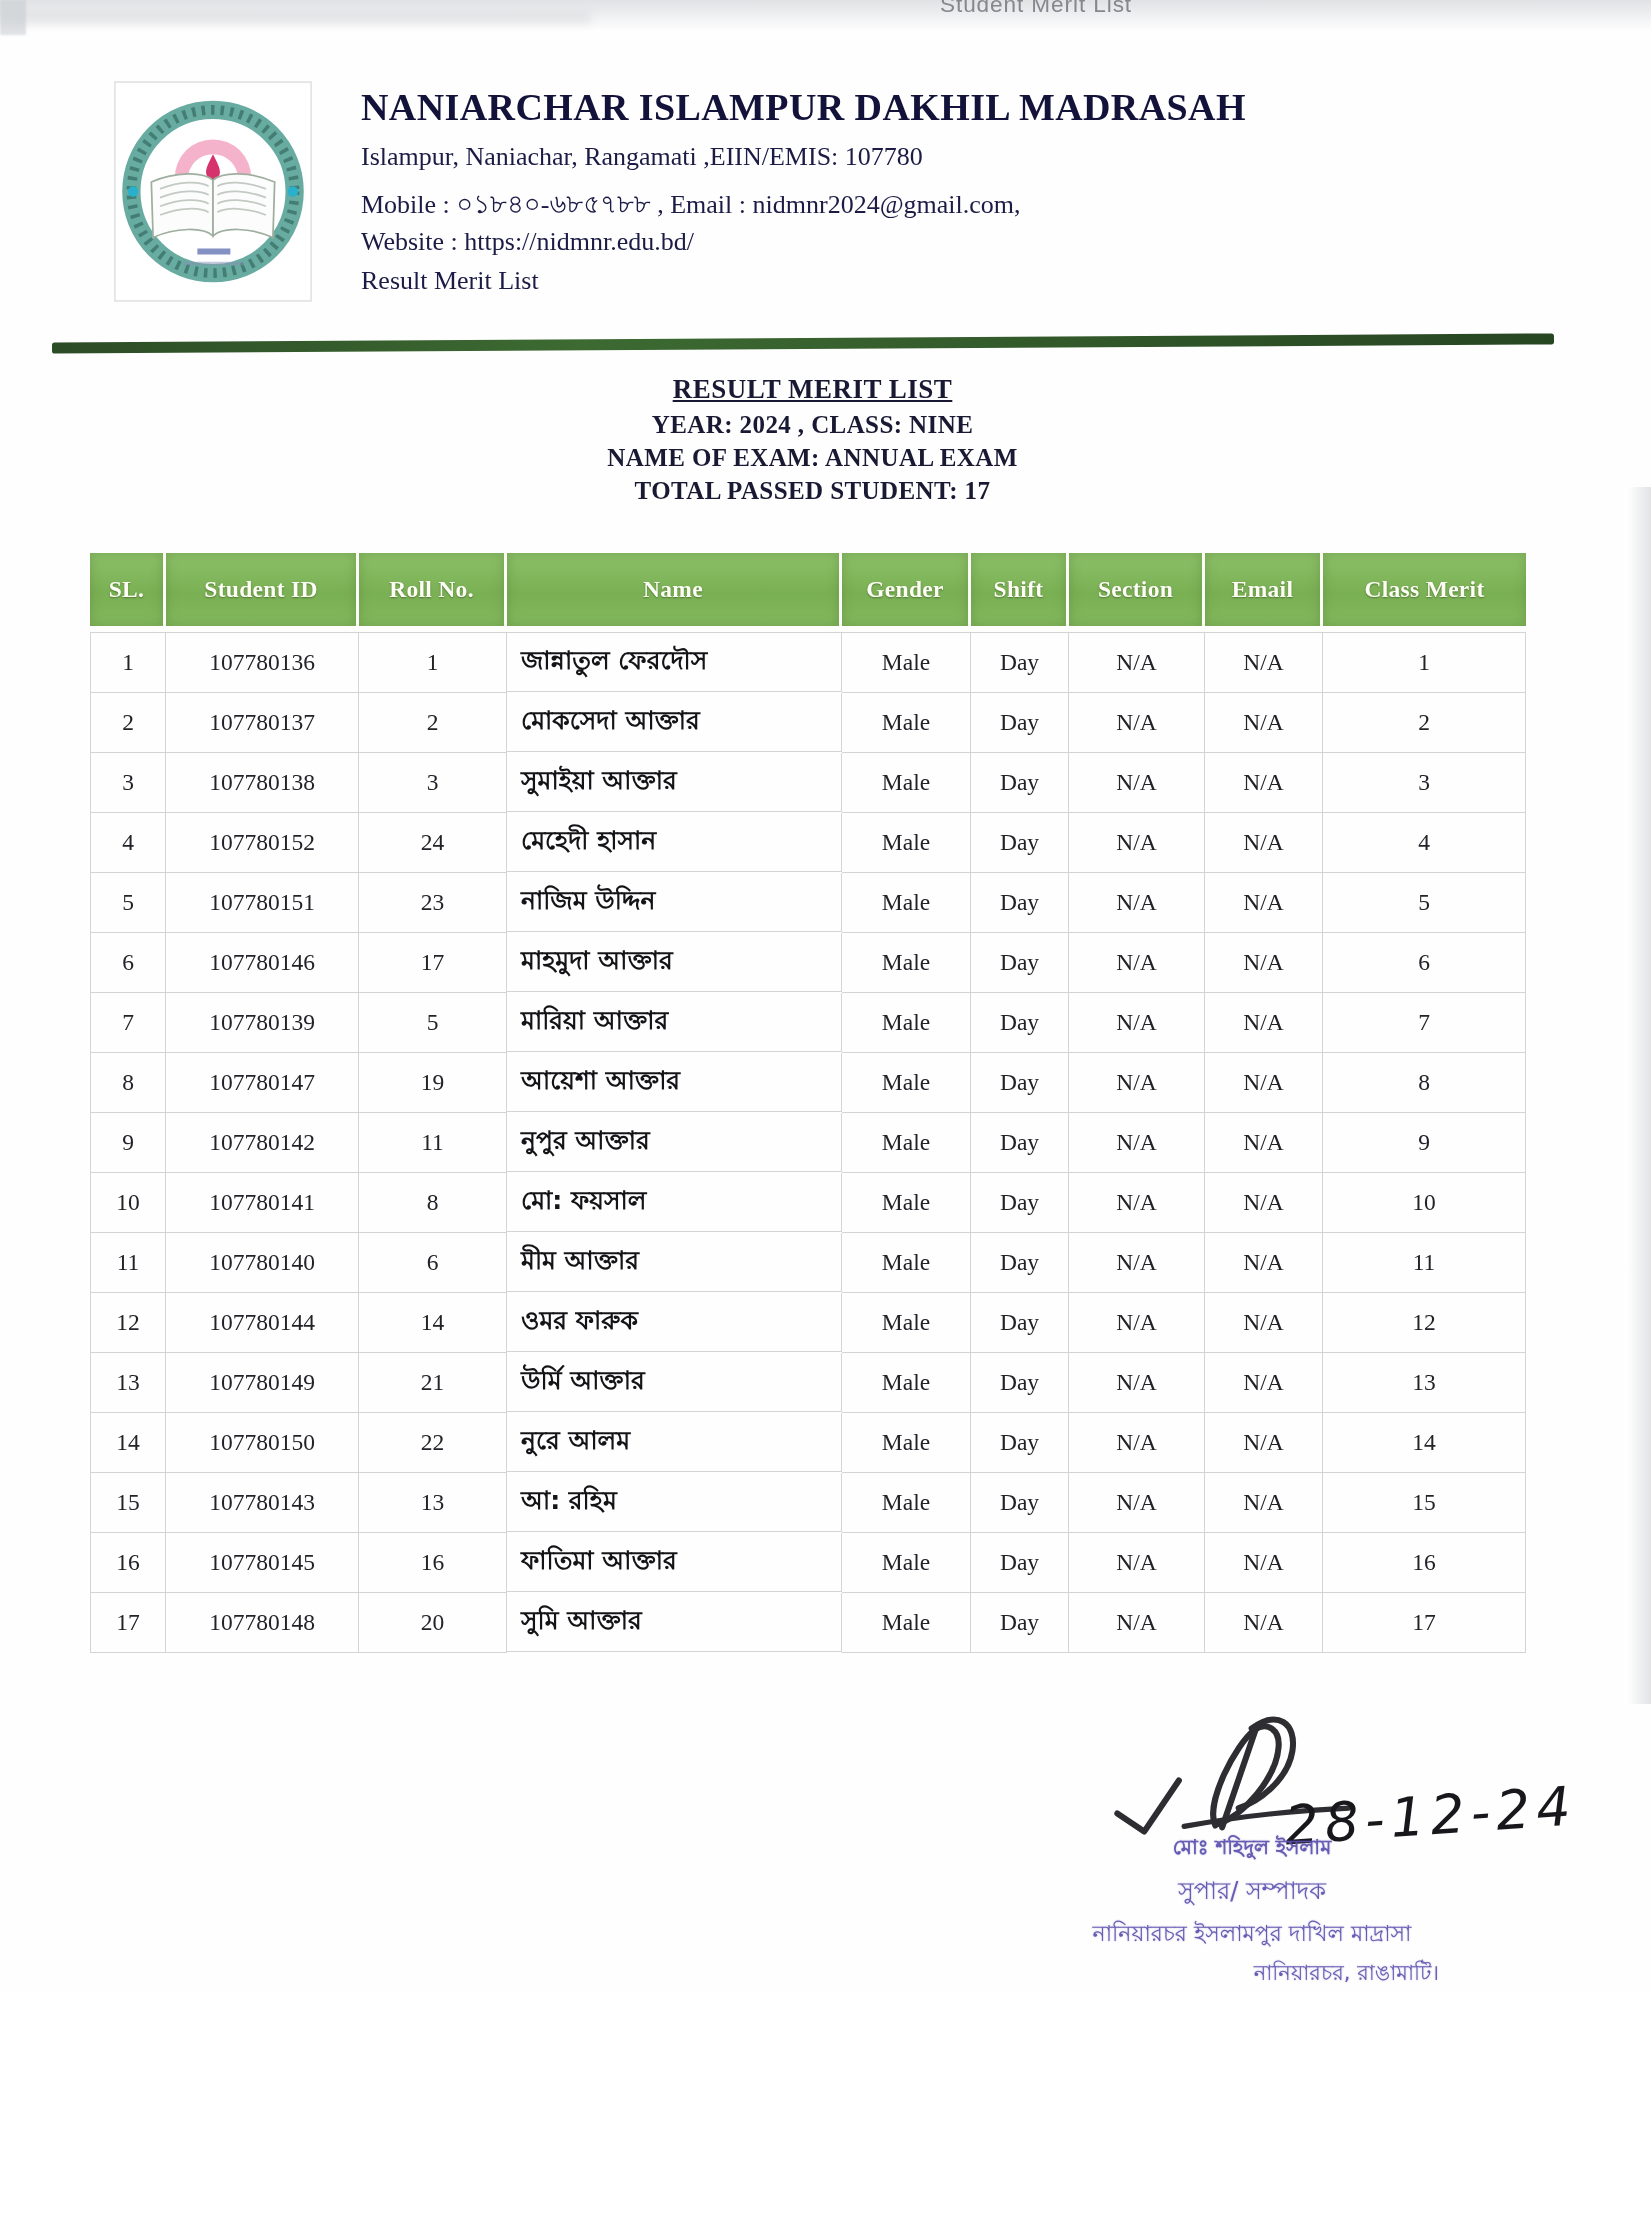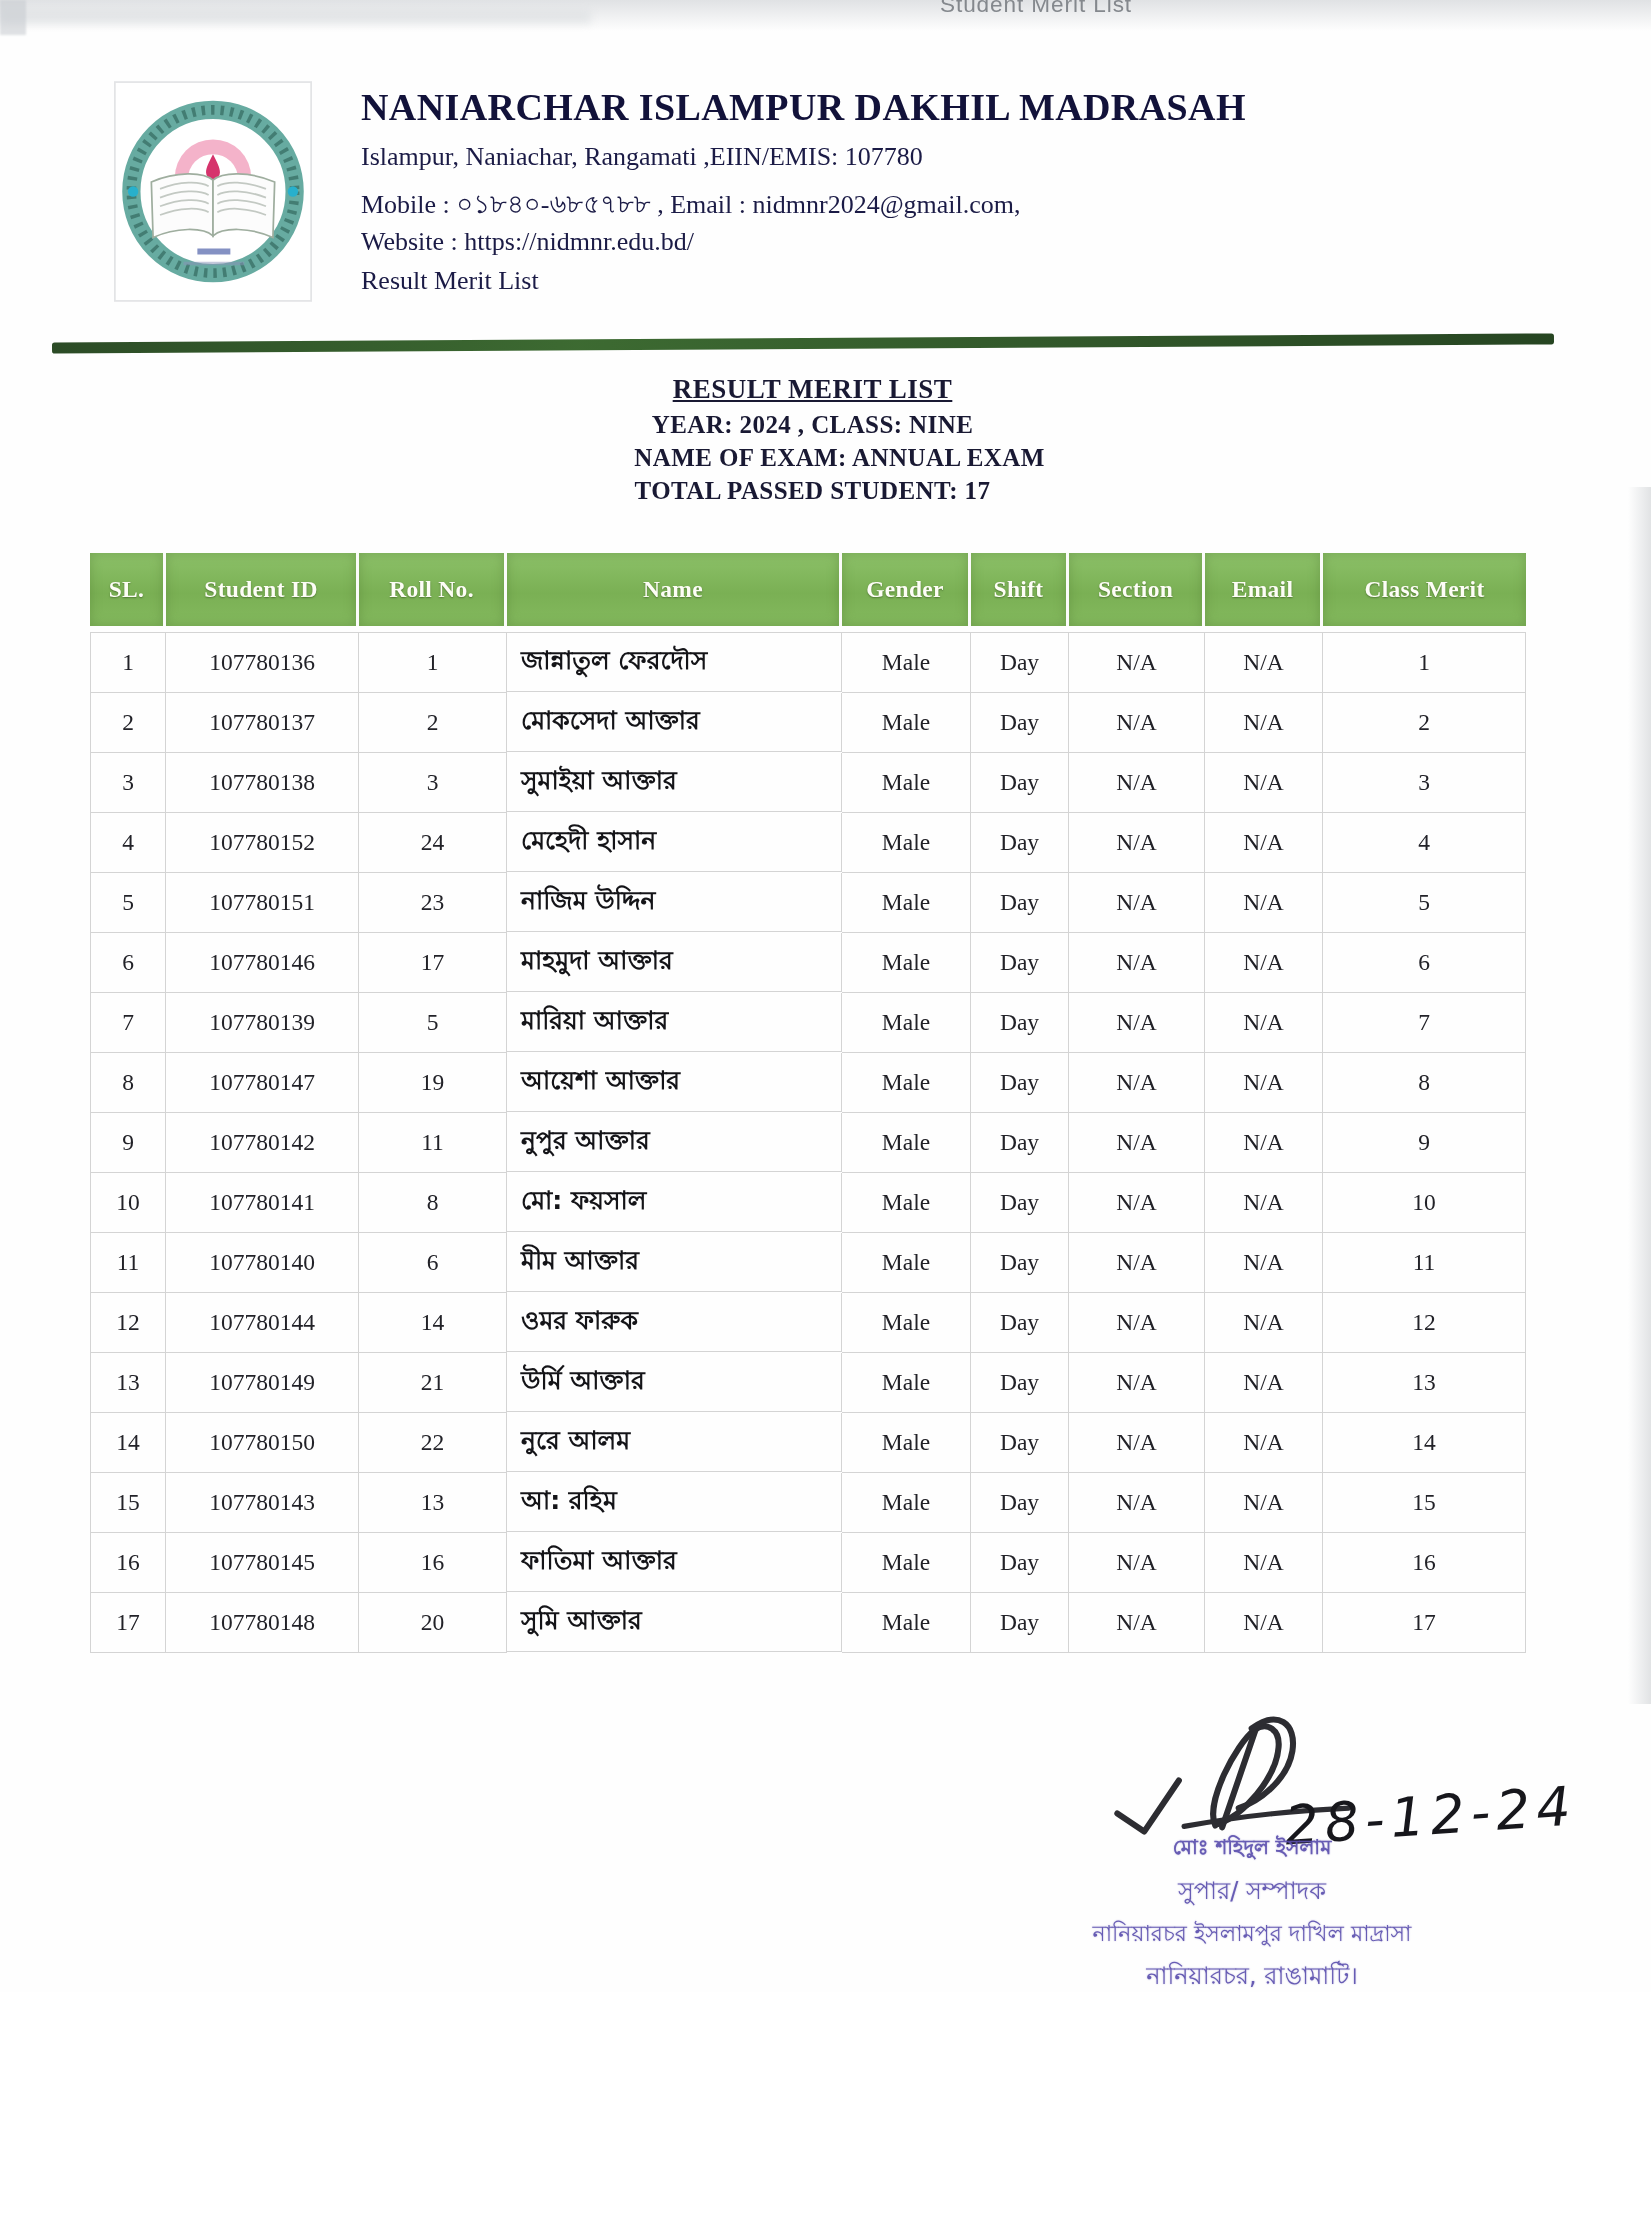--- a/index.html
+++ b/index.html
@@ -34,21 +34,21 @@
   .doclabel-line{ top:266px; font-size:26px; }
 
   .green-bar { position:absolute; left:52px; top:338px; width:1502px; height:11.3px; border-radius:2.6px;
     background:linear-gradient(90deg,#1c3e16,#2e5f22 35%,#224a1a 70%,#163711);
     transform:rotate(-.35deg); opacity:.93; }
 
   
   .report-head { position:absolute; left:0; top:0; width:1625px; text-align:center; color:#191933; }
   .rh1 { position:absolute; top:374px; width:100%; font-size:27px; font-weight:bold; text-decoration:underline; letter-spacing:0.5px; }
   .rh2 { position:absolute; top:411px; width:100%; font-size:25px; font-weight:bold; letter-spacing:0.4px; }
-  .rh3 { position:absolute; top:444px; width:100%; font-size:25px; font-weight:bold; letter-spacing:0.4px;padding-left:27px; }
+  .rh3 { position:absolute; top:444px; width:100%; font-size:25px; font-weight:bold; letter-spacing:0.4px; }
   .rh4 { position:absolute; top:477px; width:100%; font-size:25px; font-weight:bold; letter-spacing:0.4px; }
 
   
   .merit-table { position:absolute; left:90px; top:553px; width:1436px; }
   .thead, .tbody { display:grid; grid-template-columns:76px 193px 148px 335px 129px 98px 136px 118px 203px; }
   .th { height:73px; display:flex; align-items:center; justify-content:center;
     background:linear-gradient(180deg,#8dc169,#7ab054 55%,#84b95e);
     color:#fdfdf6; font-weight:bold; font-size:23.5px; letter-spacing:0.3px;
     text-shadow:0 0.9px 1.7px rgba(40,70,22,.55);
     border-right:3.5px solid #fbfbfa; box-shadow:inset 0 0 12px rgba(70,110,40,.35); }
@@ -62,21 +62,21 @@
     font-family:"DejaVu Sans", sans-serif; font-weight:600; font-size:25px; color:#141418; }
 
   
   .sig-svg { position:absolute; left:991px; top:1699px; }
   .stamp { position:absolute; left:1065px; top:1832px; width:374px; text-align:center;
     color:#5b4fae; font-family:"DejaVu Sans", sans-serif; opacity:.92;
     text-shadow:0 0 1.7px rgba(91,79,174,.45); }
   .stamp-l1 { font-size:20px; font-weight:bold; margin-bottom:7px; }
   .stamp-l2 { font-size:24px; margin-bottom:4.3px; }
   .stamp-l3 { font-size:22px; margin-bottom:3.5px; }
-  .stamp-l4 { font-size:24px; }
+  .stamp-l4 { font-size:21px;text-align:right; }
 
   
   .cs-badge { position:absolute; left:24px; top:2159px; width:68px; height:49px;
     border:6px solid #93979e; border-radius:8.7px; color:#404040;
     font-family:"Liberation Sans", sans-serif; font-weight:bold; font-size:29px;
     display:flex; align-items:center; justify-content:center; background:#fdfdfd; }
   .cs-tab { position:absolute; left:37px; top:2215px; width:54px; height:7.8px; background:#93979e; border-radius:1.7px; }
   .cs-label { position:absolute; left:122px; top:2174px;
     font-family:"Liberation Sans", sans-serif; font-size:22px; color:#b6babf; letter-spacing:0.4px; }
 </style>

